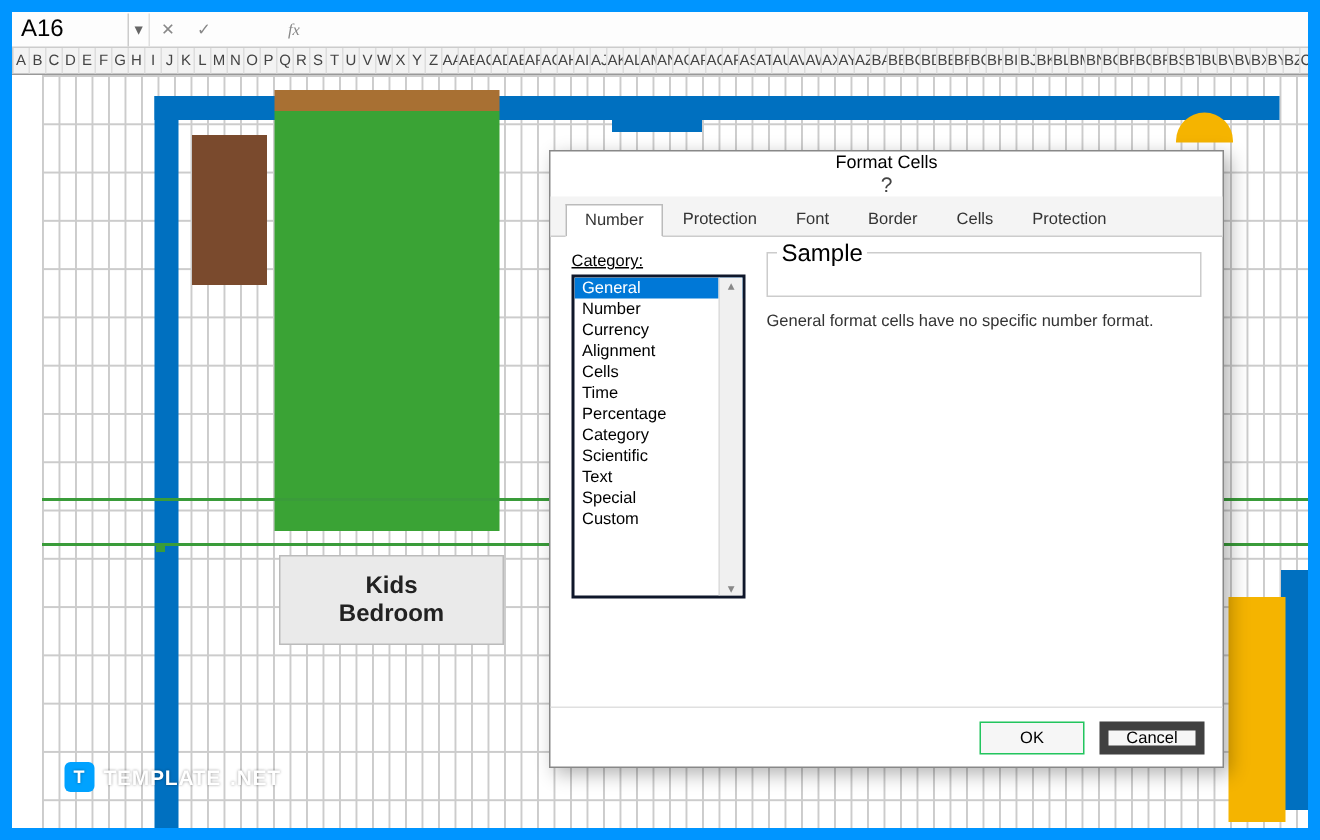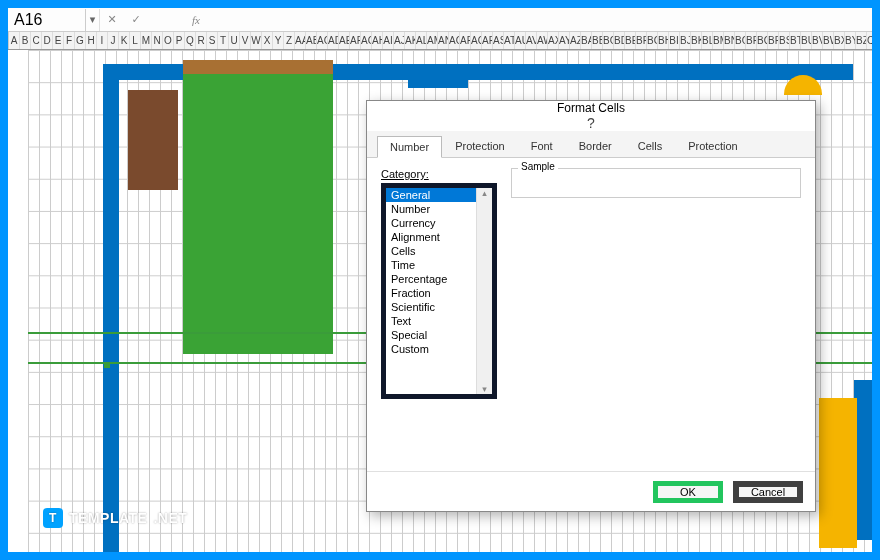--- a/index.html
+++ b/index.html
@@ -34,31 +34,31 @@
   .dlg-title { height: 30px; display: flex; align-items: center; padding: 0 8px; font-size: 12px; flex-direction: column; }
   .dlg-title .spacer { flex: 1; }
   .dlg-help { width: 30px; text-align: center; font-size: 14px; color: #444; }
   .dlg-close { width: 34px; text-align: center; font-size: 14px; color: #333; }
   .tabs { display: flex; padding: 4px 10px 0 10px; border-bottom: 1px solid #ccc; gap: 0; background: #f4f4f4; }
   .tab { padding: 4px 12px; font-size: 11px; border: 1px solid transparent; border-bottom: none; color: #333; }
   .tab.active { background: #fff; border-color: #bbb; border-bottom: 1px solid #fff; position: relative; top: 1px; }
   .dlg-body { flex: 1; padding: 10px 14px; display: flex; gap: 14px; }
   .cat-col { width: 116px; }
   .cat-label { font-size: 11px; margin-bottom: 3px; text-decoration: underline; }
-  .cat-list { border: 5px solid #0f172a; height: 216px; overflow: hidden; position: relative; }
+  .cat-list { border: 2px solid #0f172a; height: 216px; overflow: hidden; position: relative; }
   .cat-list .item { padding: 1px 5px; font-size: 11px; }
   .cat-list .item.sel { background: #0078d7; color: #fff; }
   .cat-list .vsb { position: absolute; right: 0; top: 0; width: 16px; height: 100%; background: #f0f0f0; border-left: 1px solid #ddd; display: flex; flex-direction: column; justify-content: space-between; align-items: center; color: #888; font-size: 9px; }
   .sample-col { flex:1; }
   .sample-box { border: 1px solid #ccc; height: 30px; position: relative; margin-bottom: 10px; }
-  .sample-box .lbl { position: absolute; top: -8px; left: 6px; background: #fff; padding: 0 3px; font-size: 10px; }
+  .sample-box .lbl { position: absolute; top: -8px; left: 6px; background: #fff; padding: 0 3px; font-size: 16px; }
   .desc { font-size: 11px; color: #333; }
   .dlg-buttons { height: 40px; display: flex; justify-content: flex-end; align-items: center; gap: 10px; padding: 0 12px; border-top: 1px solid #e0e0e0; }
   .btn { width: 70px; height: 22px; border: 6px solid #404040; background: #f6f6f6; font-size: 11px; display: flex; align-items: center; justify-content: center; }
-  .btn.primary { border: 5px solid #22c55e; }
+  .btn.primary { border: 1px solid #22c55e; }
   .watermark { position: absolute; left: 35px; bottom: 24px; display: flex; align-items: center; gap: 6px; color: #fff; font-weight: 700; font-size: 14px; text-shadow: 0 0 2px rgba(0,0,0,.4); letter-spacing: .5px; }
   .watermark .t-badge { width: 20px; height: 20px; border-radius: 4px; background: #00a2ff; color: #fff; display: flex; align-items: center; justify-content: center; font-weight: 800; font-size: 12px; }
   .watermark .light { font-weight: 700; }
   .circle { position: absolute; right: 50px; top: 25px; width: 38px; height: 20px; background: #f5b400; border-radius: 20px 20px 0 0; }
 </style>
 </head>
 <body>
 
 <div class="outer-frame">
   <div class="sheet-area">
@@ -157,20 +157,24 @@
         <div class="cellgrid"></div>
         <div class="wall-top"></div>
         <div class="wall-left"></div>
         <div class="tab-mid"></div>
         <div class="green-top"></div>
         <div class="green"></div>
         <div class="brown"></div>
         <div class="wall-right-lower"></div>
         <div class="orange"></div>
         <div class="circle"></div>
+        <div class="kids-label">
+            <span style="white-space:pre-line">Kids
+Bedroom</span>
+          </div>
         <div class="sel-row16">
             <div class="handle"></div>
           </div>
       </div>
     </div>
   </div>
 
   <div class="dialog">
     <div class="dlg-title">
       <span>Format Cells</span>
@@ -190,35 +194,36 @@
       <div class="cat-col">
         <div class="cat-label">Category:</div>
         <div class="cat-list" id="catlist">
           <div class="item sel">General</div>
             <div class="item">Number</div>
             <div class="item">Currency</div>
             <div class="item">Alignment</div>
             <div class="item">Cells</div>
             <div class="item">Time</div>
             <div class="item">Percentage</div>
-            <div class="item">Fraction</div>
+            <div class="item">Category</div>
             <div class="item">Scientific</div>
             <div class="item">Text</div>
             <div class="item">Special</div>
             <div class="item">Custom</div>
             <div class="vsb">
               <span>▴</span>
               <span>▾</span>
             </div>
         </div>
       </div>
       <div class="sample-col">
         <div class="sample-box">
           <span class="lbl">Sample</span>
         </div>
+        <div class="desc">General format cells have no specific number format.</div>
       </div>
     </div>
     <div class="dlg-buttons">
       <div class="btn primary">OK</div>
       <div class="btn">Cancel</div>
     </div>
   </div>
 
   <div class="watermark">
     <div class="t-badge">T</div>

